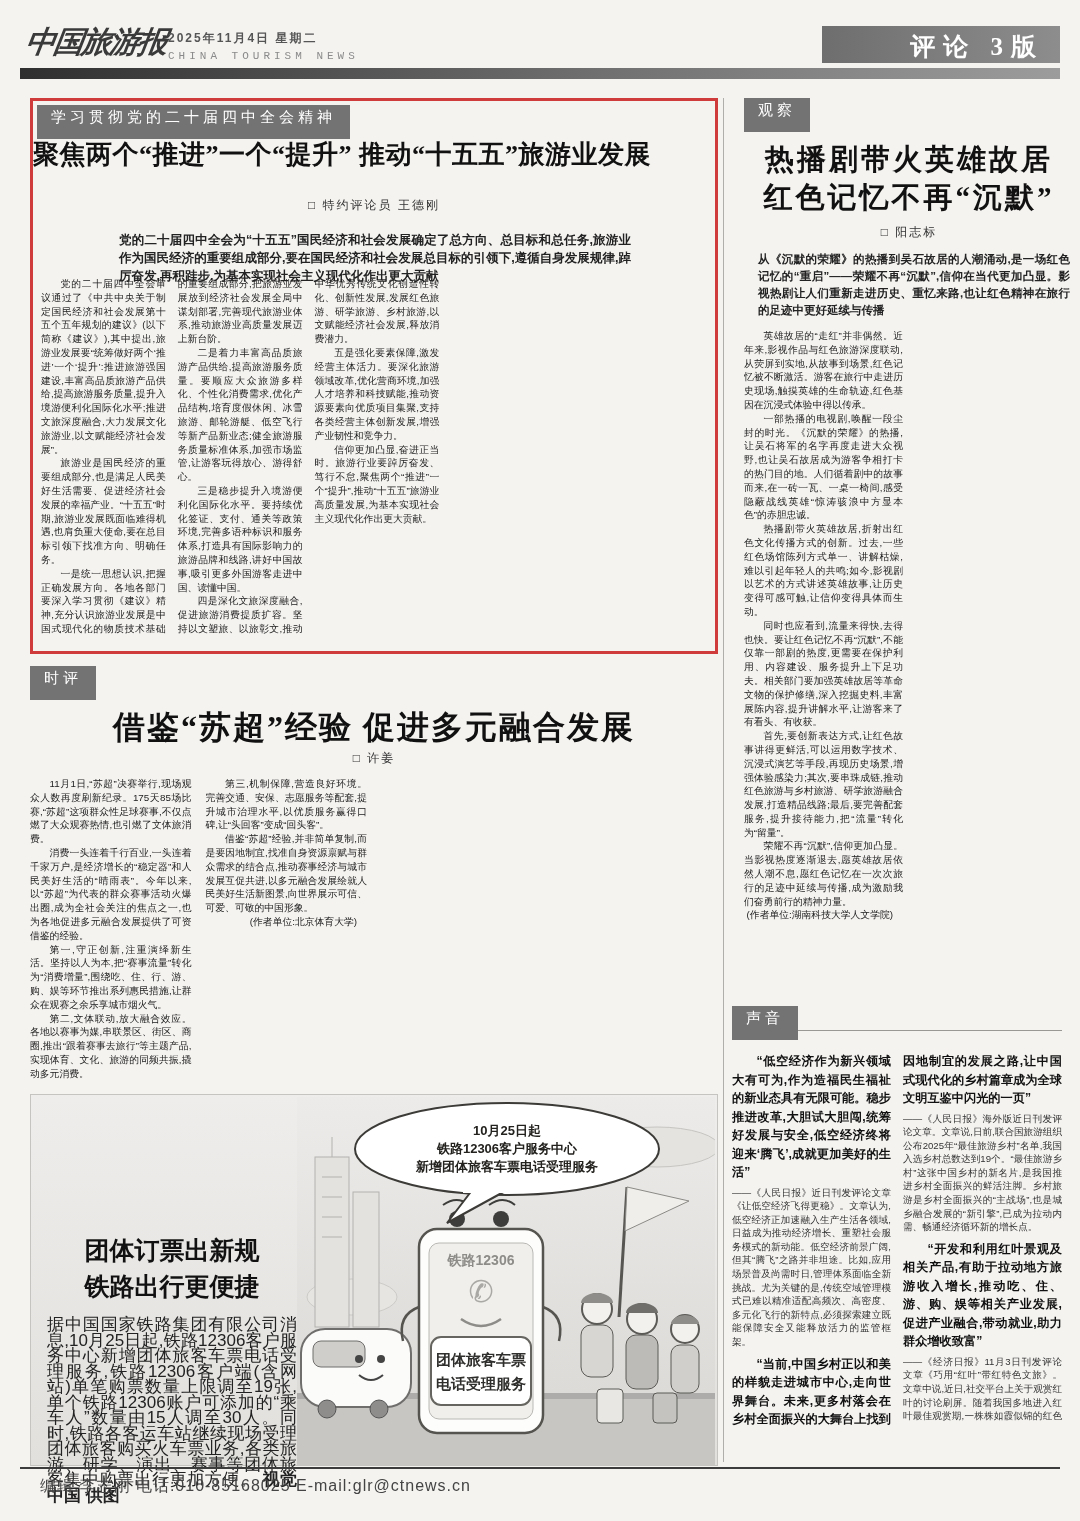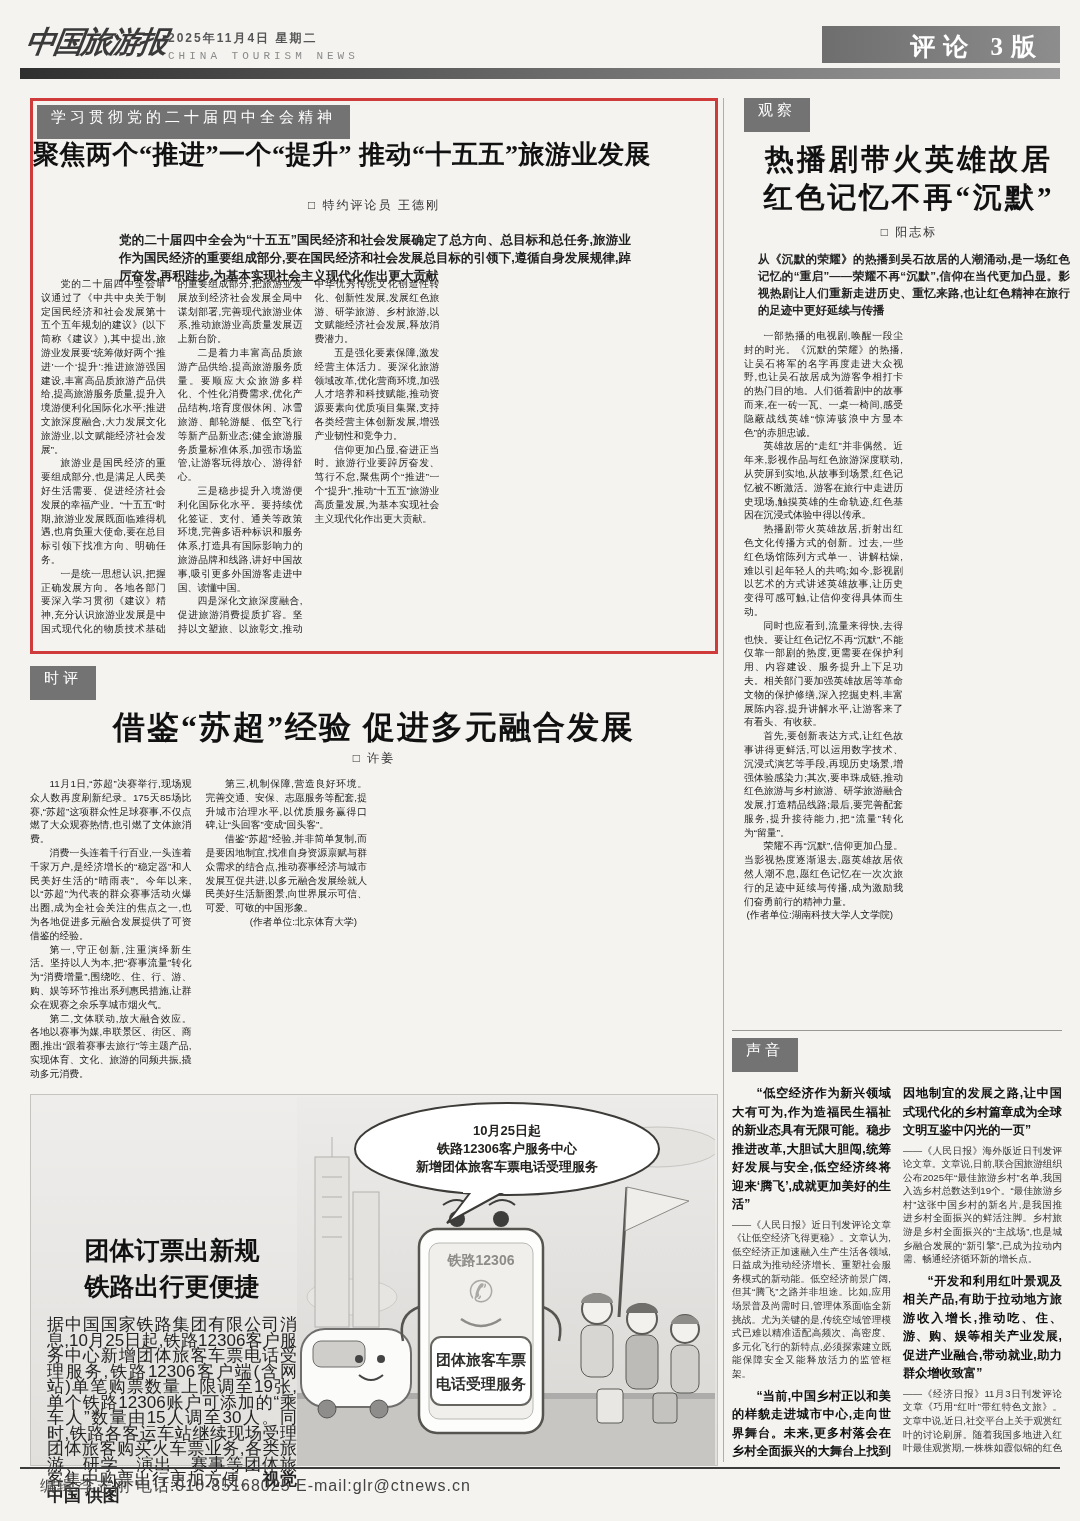--- a/index.html
+++ b/index.html
@@ -59,21 +59,21 @@
              border:1px solid #c6c4c0; background:linear-gradient(#eeedeb,#e1e0dd); }
   .cartoon .ctitle { position:absolute; left:18px; top:138px; width:246px; text-align:center;
              font-family:"Liberation Serif", serif; font-weight:bold; font-size:25px; line-height:36px; color:#111; }
   .cartoon .cbody { position:absolute; left:16px; top:222px; width:250px;
              font-size:17px; line-height:15.5px; text-align:justify; color:#222; }
   .cartoon .cbody .lede { text-indent:2em; }
   .cartoon .cbody .pic-credit { font-weight:bold; }
   .cartoon svg { position:absolute; right:2px; top:2px; }
 
   
-  .voices { position:absolute; left:732px; top:1038px; width:330px; }
+  .voices { position:absolute; left:732px; top:1006px; width:330px; }
   .voices .cols { margin-top:12px; height:382px; columns:2; column-gap:12px; column-fill:auto; overflow:hidden; }
   .voices p.q { font-size:12.2px; font-weight:bold; line-height:18.5px; text-align:justify; text-indent:2em; color:#111; margin-bottom:4px; }
   .voices p.a { font-size:9.6px; line-height:13.6px; text-align:justify; color:#333; margin-bottom:6px; }
 
   
   .vrule  { position:absolute; left:723px; top:98px; width:1px; height:1364px; background:#b0aeaa; }
   .hrule-voices { position:absolute; left:732px; top:1030px; width:330px; height:1px; background:#9a9894; }
   .footrule { position:absolute; left:20px; top:1467px; width:1040px; height:2px; background:#3c3c3c; }
   .footer { position:absolute; left:40px; top:1476px; font-size:16px; color:#444; letter-spacing:1px; }
 </style>
@@ -107,22 +107,22 @@
 
   <div class="observe">
     <div class="tag">观察</div>
     <h2>
       <span>热播剧带火英雄故居</span><br>
       <span>红色记忆不再“沉默”</span>
     </h2>
     <div class="byline">□ 阳志标</div>
     <div class="standfirst">从《沉默的荣耀》的热播到吴石故居的人潮涌动,是一场红色记忆的“重启”——荣耀不再“沉默”,信仰在当代更加凸显。影视热剧让人们重新走进历史、重忆来路,也让红色精神在旅行的足迹中更好延续与传播</div>
     <div class="cols bodytext">
+      <p>英雄故居的“走红”并非偶然。近年来,影视作品与红色旅游深度联动,从荧屏到实地,从故事到场景,红色记忆被不断激活。游客在旅行中走进历史现场,触摸英雄的生命轨迹,红色基因在沉浸式体验中得以传承。</p>
       <p>一部热播的电视剧,唤醒一段尘封的时光。《沉默的荣耀》的热播,让吴石将军的名字再度走进大众视野,也让吴石故居成为游客争相打卡的热门目的地。人们循着剧中的故事而来,在一砖一瓦、一桌一椅间,感受隐蔽战线英雄“惊涛骇浪中方显本色”的赤胆忠诚。</p>
-      <p>英雄故居的“走红”并非偶然。近年来,影视作品与红色旅游深度联动,从荧屏到实地,从故事到场景,红色记忆被不断激活。游客在旅行中走进历史现场,触摸英雄的生命轨迹,红色基因在沉浸式体验中得以传承。</p>
       <p>热播剧带火英雄故居,折射出红色文化传播方式的创新。过去,一些红色场馆陈列方式单一、讲解枯燥,难以引起年轻人的共鸣;如今,影视剧以艺术的方式讲述英雄故事,让历史变得可感可触,让信仰变得具体而生动。</p>
       <p>同时也应看到,流量来得快,去得也快。要让红色记忆不再“沉默”,不能仅靠一部剧的热度,更需要在保护利用、内容建设、服务提升上下足功夫。相关部门要加强英雄故居等革命文物的保护修缮,深入挖掘史料,丰富展陈内容,提升讲解水平,让游客来了有看头、有收获。</p>
       <p>首先,要创新表达方式,让红色故事讲得更鲜活,可以运用数字技术、沉浸式演艺等手段,再现历史场景,增强体验感染力;其次,要串珠成链,推动红色旅游与乡村旅游、研学旅游融合发展,打造精品线路;最后,要完善配套服务,提升接待能力,把“流量”转化为“留量”。</p>
       <p>荣耀不再“沉默”,信仰更加凸显。当影视热度逐渐退去,愿英雄故居依然人潮不息,愿红色记忆在一次次旅行的足迹中延续与传播,成为激励我们奋勇前行的精神力量。</p>
       <p class="credit-right">(作者单位:湖南科技大学人文学院)</p>
     </div>
   </div>
 
   <div class="comment">
     <div class="tag">时评</div>

